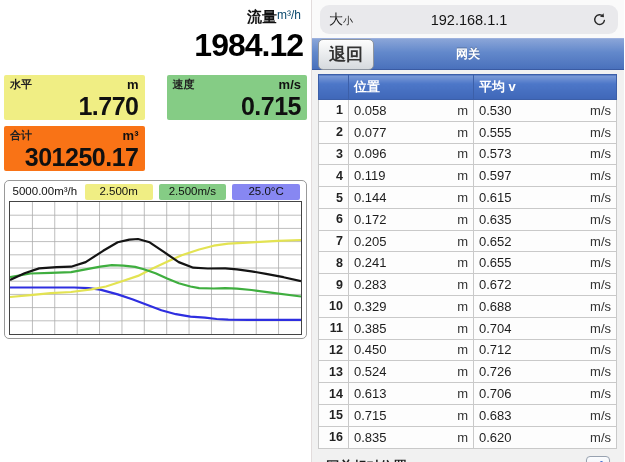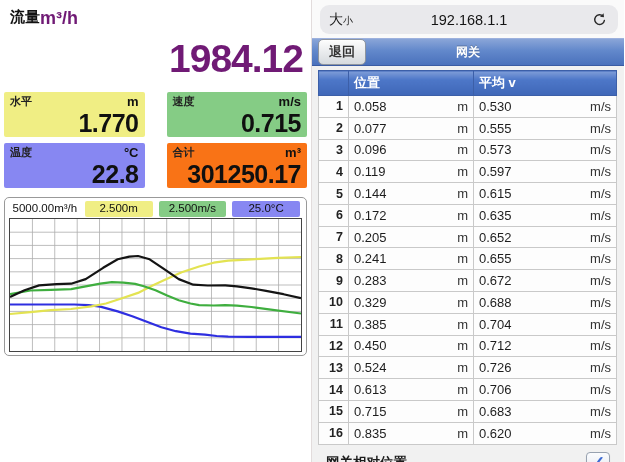--- a/index.html
+++ b/index.html
@@ -1,24 +1,24 @@
 <!DOCTYPE html>
 <html><head>
 <meta charset="utf-8">
 <style>
   * { margin:0; padding:0; box-sizing:border-box; }
   html,body { width:625px; height:462px; background:#fff; font-family:"Liberation Sans", sans-serif; overflow:hidden; }
   .screen { display:flex; width:625px; height:462px; }
 
   
   .left-panel { width:312px; height:462px; background:#fff; padding:6px 4px 0 4px; border-right:1px solid #e2dcdc; }
-  .flow-header { display:flex; justify-content:flex-start; align-items:flex-start; padding:2px 6px 0 6px; }
+  .flow-header { display:flex; justify-content:flex-end; align-items:flex-start; padding:2px 6px 0 6px; }
   .flow-label { font-size:15px; font-weight:bold; color:#111; }
-  .flow-unit  { font-size:18px; font-weight:bold; color:#701a75; }
-  .flow-value { text-align:right; font-size:39px; font-weight:bold; color:#701a75; line-height:1.0; padding-right:4px; letter-spacing:-1px; margin-top:10px; }
+  .flow-unit  { font-size:12px; font-weight:normal; color:#0c4a6e; }
+  .flow-value { text-align:right; font-size:32px; font-weight:bold; color:#000000; line-height:1.0; padding-right:4px; letter-spacing:-1px; margin-top:2px; }
 
   .tiles { display:grid; grid-template-columns:1fr 1fr; gap:6px 22px; margin-top:14px; }
   .tile { height:45px; border-radius:2px; padding:2px 6px 3px 6px; position:relative; }
   .tile-top { display:flex; justify-content:space-between; }
   .tile-label { font-size:11px; font-weight:bold; color:#222; }
   .tile-unit  { font-size:13px; font-weight:bold; color:#111; }
   .tile-value { position:absolute; right:6px; bottom:1px; font-size:25px; font-weight:bold; color:#101010; line-height:1; letter-spacing:-0.5px; }
 
   .chart-card { margin-top:9px; border:1px solid #999; border-radius:5px; background:#fff; padding:3px 4px 2px 4px; }
   .legend { display:flex; gap:6px; padding:0 2px; }
@@ -29,21 +29,21 @@
   
   .right-panel { width:312px; height:462px; background:#f1f1f1; display:flex; flex-direction:column; }
   .browser-bar { background:#fafafa; padding:5px 6px 4px 8px; }
   .url-field { background:#e9e9ec; border-radius:9px; height:29px; display:flex; align-items:center; padding:0 9px; position:relative; }
   .size-ctl { color:#1a1a1a; cursor:default; }
   .size-big { font-size:14px; } .size-small { font-size:10px; }
   .url-text { position:absolute; left:0; right:0; text-align:center; font-size:14.5px; color:#141414; }
   .refresh-btn { margin-left:auto; width:20px; height:20px; display:flex; align-items:center; justify-content:center; position:relative; z-index:1; }
 
   .nav-bar { height:32px; background:linear-gradient(180deg,#8aa5d8 0%,#6288cb 45%,#4a71bc 100%); border-top:1px solid #9db1dd; border-bottom:1px solid #3a5ba3; display:flex; align-items:center; position:relative; padding:0 6px; }
-  .back-btn { background:linear-gradient(180deg,#fdfdfd 0%,#d6dade 100%); border:1px solid #8e959f; border-radius:5px; font-size:13px; font-weight:bold; color:#333; padding:3px 10px; box-shadow:0 1px 0 rgba(255,255,255,.4) inset; }
+  .back-btn { background:linear-gradient(180deg,#fdfdfd 0%,#d6dade 100%); border:1px solid #8e959f; border-radius:5px; font-size:17px; font-weight:bold; color:#333; padding:3px 10px; box-shadow:0 1px 0 rgba(255,255,255,.4) inset; }
   .nav-title { position:absolute; left:0; right:0; text-align:center; font-size:12px; font-weight:bold; color:#fff; text-shadow:0 -1px 0 rgba(0,0,0,.25); }
 
   .page-body { flex:1; background:#f1f1f1; padding:4px 7px 0 6px; display:flex; flex-direction:column; }
   table.meas { width:100%; border-collapse:collapse; background:#fdfdfd; table-layout:fixed; border:1px solid #b3b3b3; }
   table.meas col.c-num { width:30px; }
   table.meas col.c-pos { width:125px; }
   thead th { background:linear-gradient(180deg,#7e9dd8 0%,#4d77c8 35%,#3f67b8 100%); color:#fff; font-size:13px; font-weight:bold; text-align:left; padding:3px 5px; border:1px solid #3c5fa8; height:20px; }
   tbody td { border:1px solid #c9c9c9; font-size:13px; color:#1d1d1d; padding:2.9px 5px; background:#fdfdfd; }
   td.row-num { text-align:right; font-weight:bold; color:#222; font-size:12.5px; }
   .vcell { display:flex; justify-content:space-between; align-items:flex-start; }
@@ -72,27 +72,20 @@
             <span class="tile-unit">m</span>
           </div>
           <div class="tile-value">1.770</div>
         </div>
         <div class="tile" style="background: rgb(133, 204, 133);">
           <div class="tile-top">
             <span class="tile-label">速度</span>
             <span class="tile-unit">m/s</span>
           </div>
           <div class="tile-value">0.715</div>
-        </div>
-        <div class="tile" style="background: rgb(135, 135, 242);">
-          <div class="tile-top">
-            <span class="tile-label">温度</span>
-            <span class="tile-unit">°C</span>
-          </div>
-          <div class="tile-value">22.8</div>
         </div>
         <div class="tile" style="background: #f97316;">
           <div class="tile-top">
             <span class="tile-label">合计</span>
             <span class="tile-unit">m³</span>
           </div>
           <div class="tile-value">301250.17</div>
         </div>
       </div>
 

